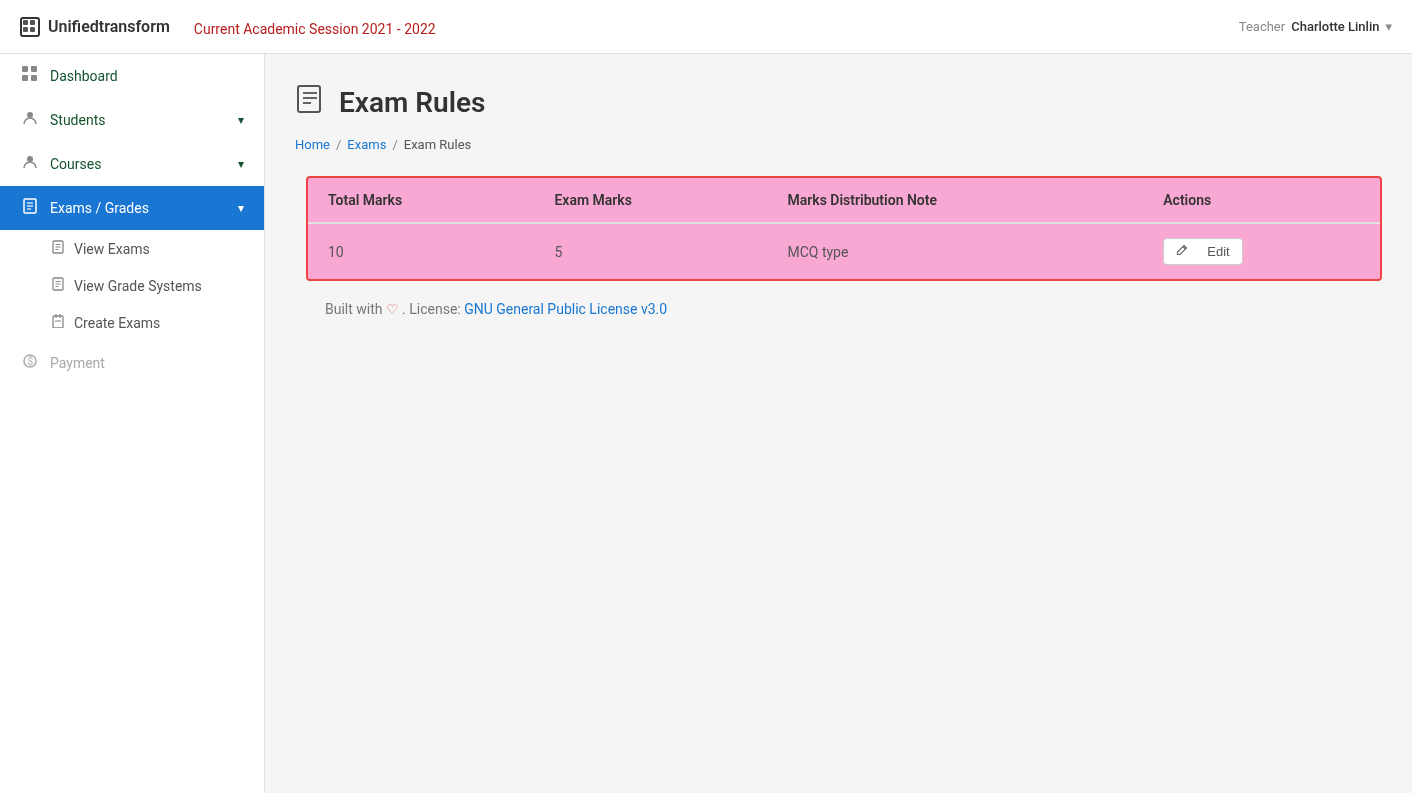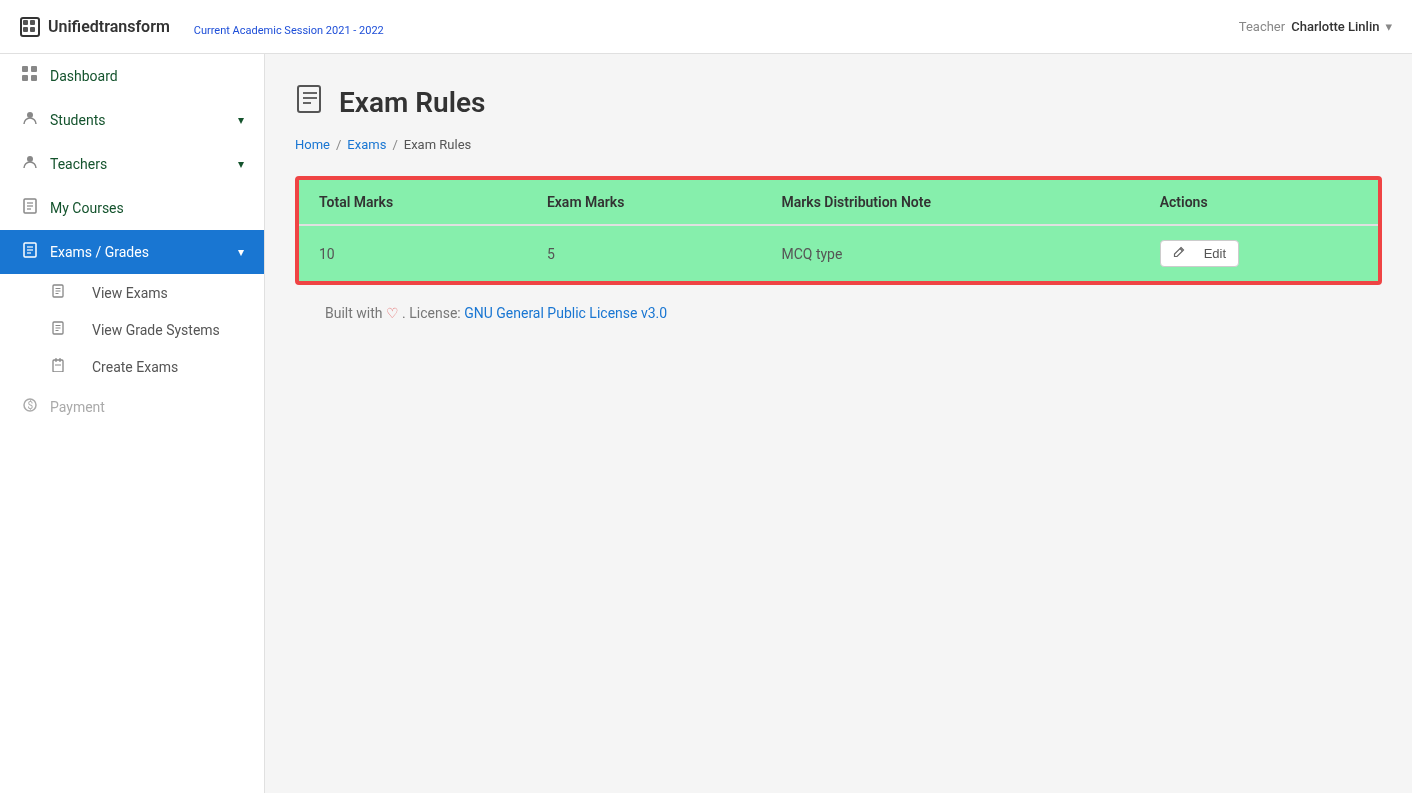--- a/index.html
+++ b/index.html
@@ -27,22 +27,22 @@
       color: #333;
     }
     .navbar-brand-icon {
       width: 20px; height: 20px;
       border: 2px solid #333;
       border-radius: 3px;
       display: flex; align-items: center; justify-content: center;
       font-size: 10px;
     }
     .navbar-session {
-      color: #1d4ed8;
-      font-size: 11px;
+      color: #b91c1c;
+      font-size: 14px;
     }
     .navbar-user {
       display: flex;
       align-items: flex-start;
       gap: 6px;
       font-size: 13px;
     }
     .navbar-user-role {
       color: #888;
     }
@@ -92,21 +92,21 @@
       width: 20px;
       text-align: center;
     }
     .sidebar-sub-item {
       display: flex;
       align-items: center;
       padding: 10px 20px 10px 50px;
       cursor: pointer;
       color: #555;
       font-size: 14px;
-      gap: 24px;
+      gap: 6px;
     }
     .sidebar-sub-item .item-icon {
       font-size: 14px;
       width: 18px;
       text-align: center;
     }
 
     
     .main {
       flex: 1;
@@ -142,24 +142,25 @@
     .breadcrumb-link {
       color: #1976d2;
       cursor: pointer;
       text-decoration: none;
     }
     .breadcrumb-separator { color: #888; }
     .breadcrumb-current { color: #555; }
 
     
     .table-card {
-      background: #86efac;
-      border: 4px solid #ef4444;
+      background: #f9a8d4;
+      border: 2px solid #ef4444;
       border-radius: 4px;
       overflow: hidden;
+      margin-left: 11px;
     }
     table {
       width: 100%;
       border-collapse: collapse;
     }
     thead tr {
       border-bottom: 2px solid #e0e0e0;
     }
     th {
       text-align: left;
@@ -253,35 +254,24 @@
       <span class="chevron">▾</span>
     </div>
 
     <div class="sidebar-item">
       <span class="item-icon">
         <svg width="16" height="16" viewBox="0 0 16 16" fill="none">
           <circle cx="8" cy="5" r="3" fill="#888"></circle>
           <path d="M2 14c0-3.314 2.686-6 6-6s6 2.686 6 6" stroke="#888" stroke-width="1.5" fill="none"></path>
         </svg>
       </span>
-      <span>Teachers</span>
+      <span>Courses</span>
       <span class="chevron">▾</span>
     </div>
 
-    <div class="sidebar-item">
-      <span class="item-icon">
-        <svg width="16" height="16" viewBox="0 0 16 16" fill="none">
-          <rect x="2" y="1" width="12" height="14" rx="1" stroke="#888" stroke-width="1.5" fill="none"></rect>
-          <line x1="5" y1="5" x2="11" y2="5" stroke="#888" stroke-width="1.2"></line>
-          <line x1="5" y1="8" x2="11" y2="8" stroke="#888" stroke-width="1.2"></line>
-          <line x1="5" y1="11" x2="9" y2="11" stroke="#888" stroke-width="1.2"></line>
-        </svg>
-      </span>
-      <span>My Courses</span>
-    </div>
 
     <div class="sidebar-item active">
       <span class="item-icon">
         <svg width="16" height="16" viewBox="0 0 16 16" fill="none">
           <rect x="2" y="1" width="12" height="14" rx="1" stroke="#fff" stroke-width="1.5" fill="none"></rect>
           <line x1="5" y1="5" x2="11" y2="5" stroke="#fff" stroke-width="1.2"></line>
           <line x1="5" y1="8" x2="11" y2="8" stroke="#fff" stroke-width="1.2"></line>
           <line x1="5" y1="11" x2="9" y2="11" stroke="#fff" stroke-width="1.2"></line>
         </svg>
       </span>

